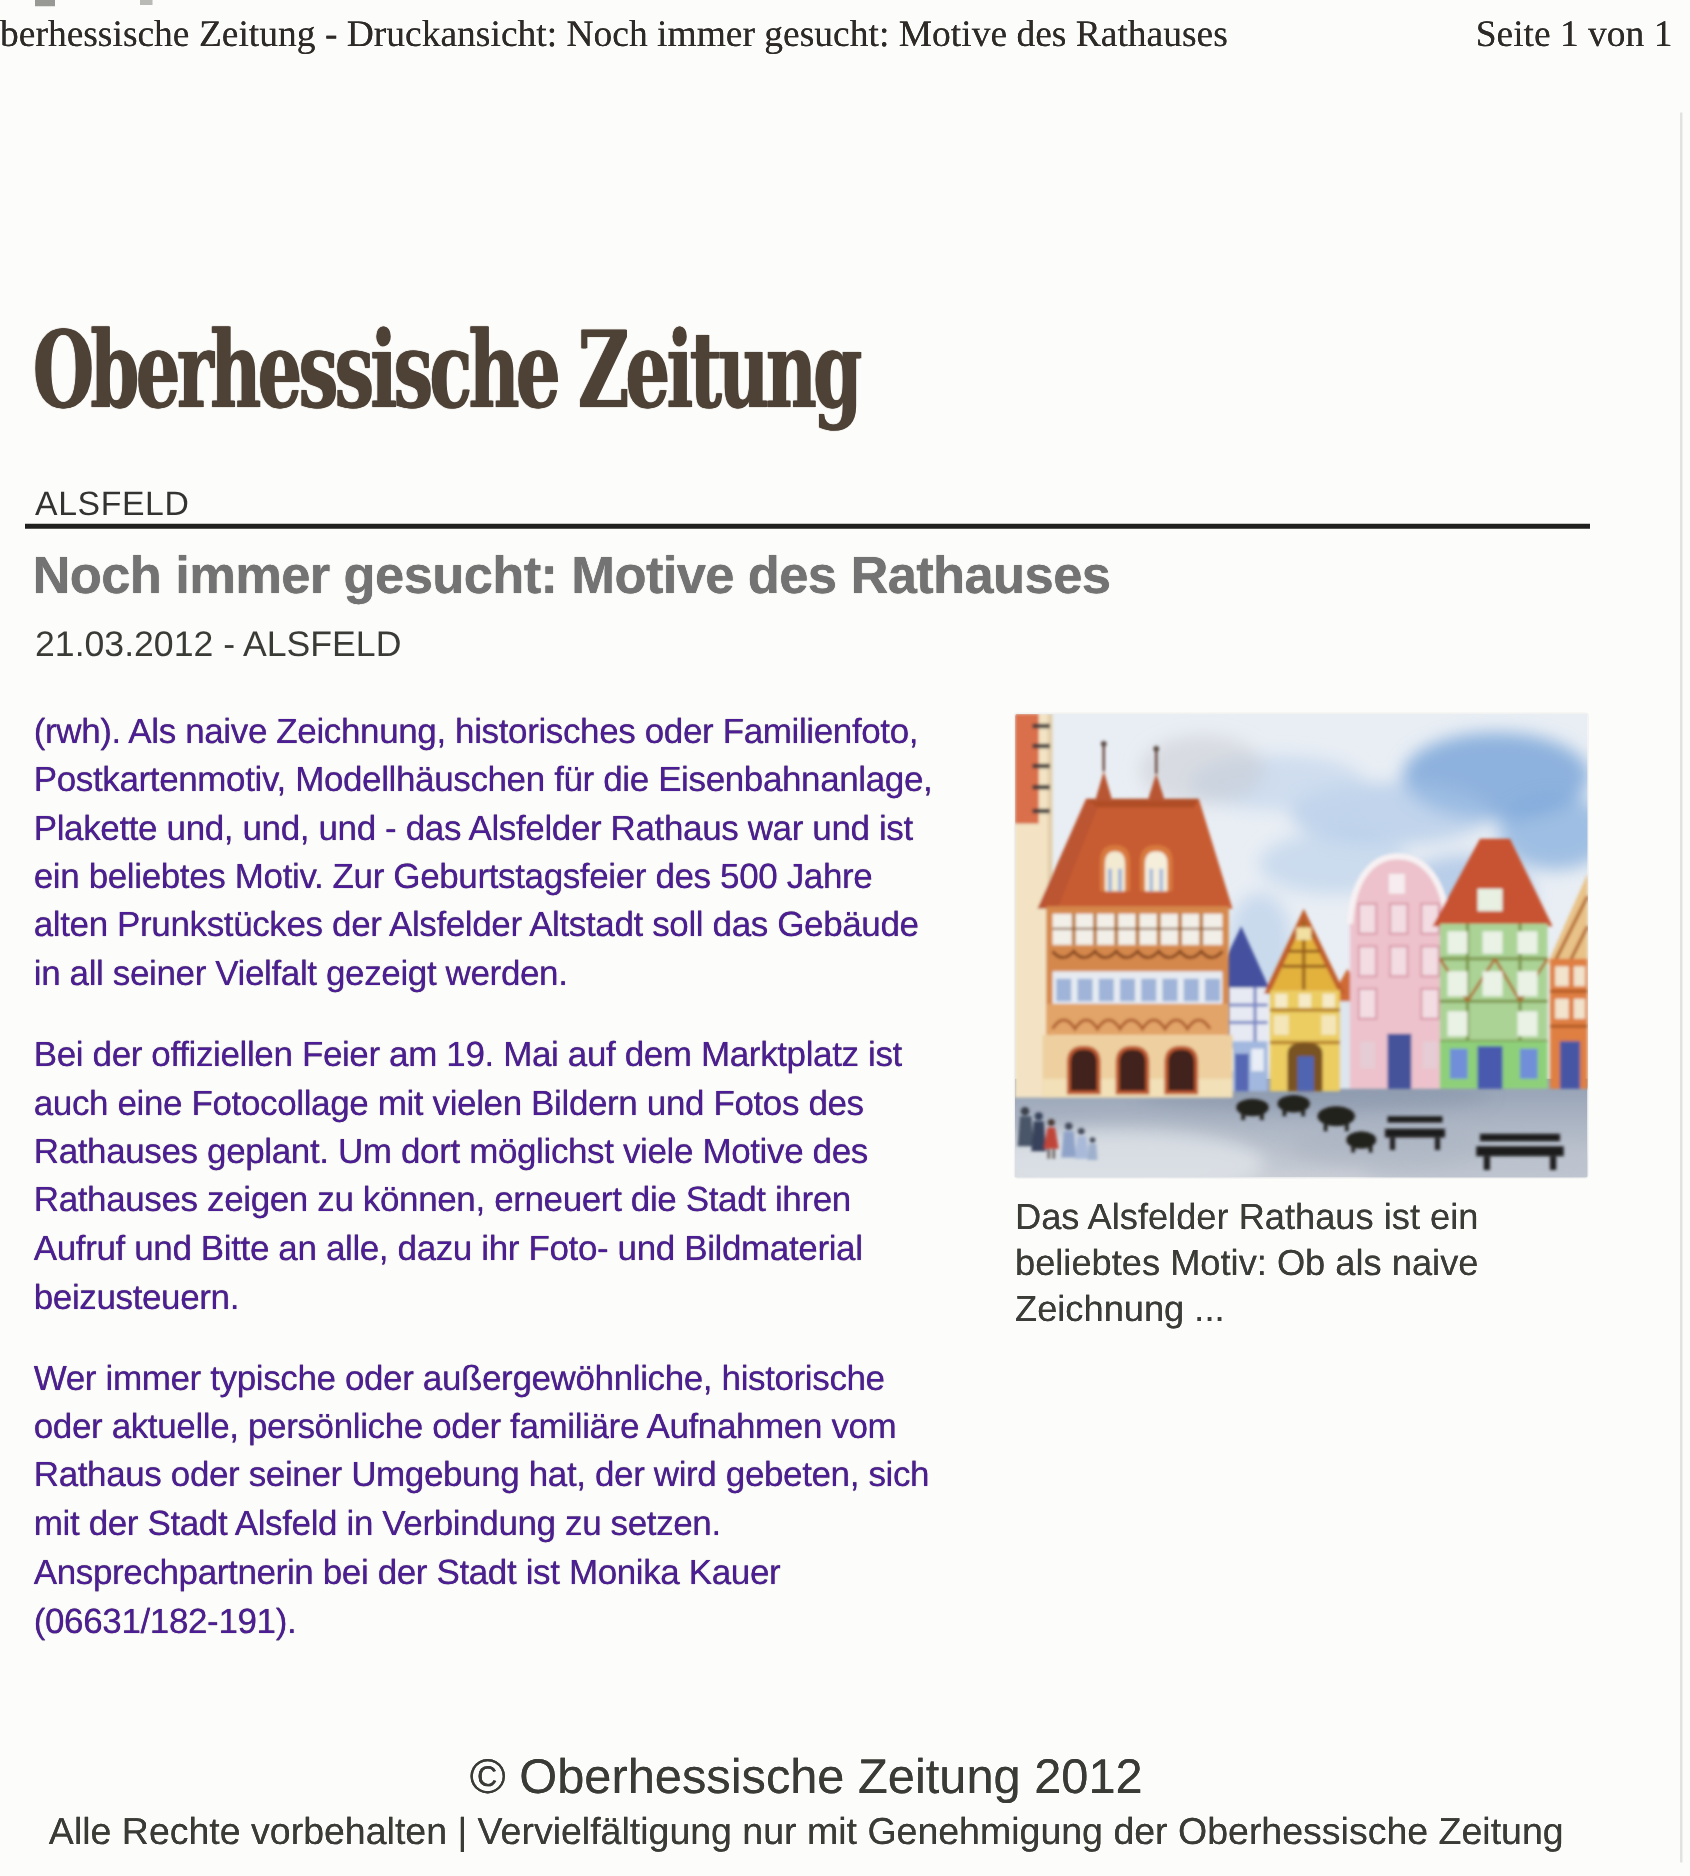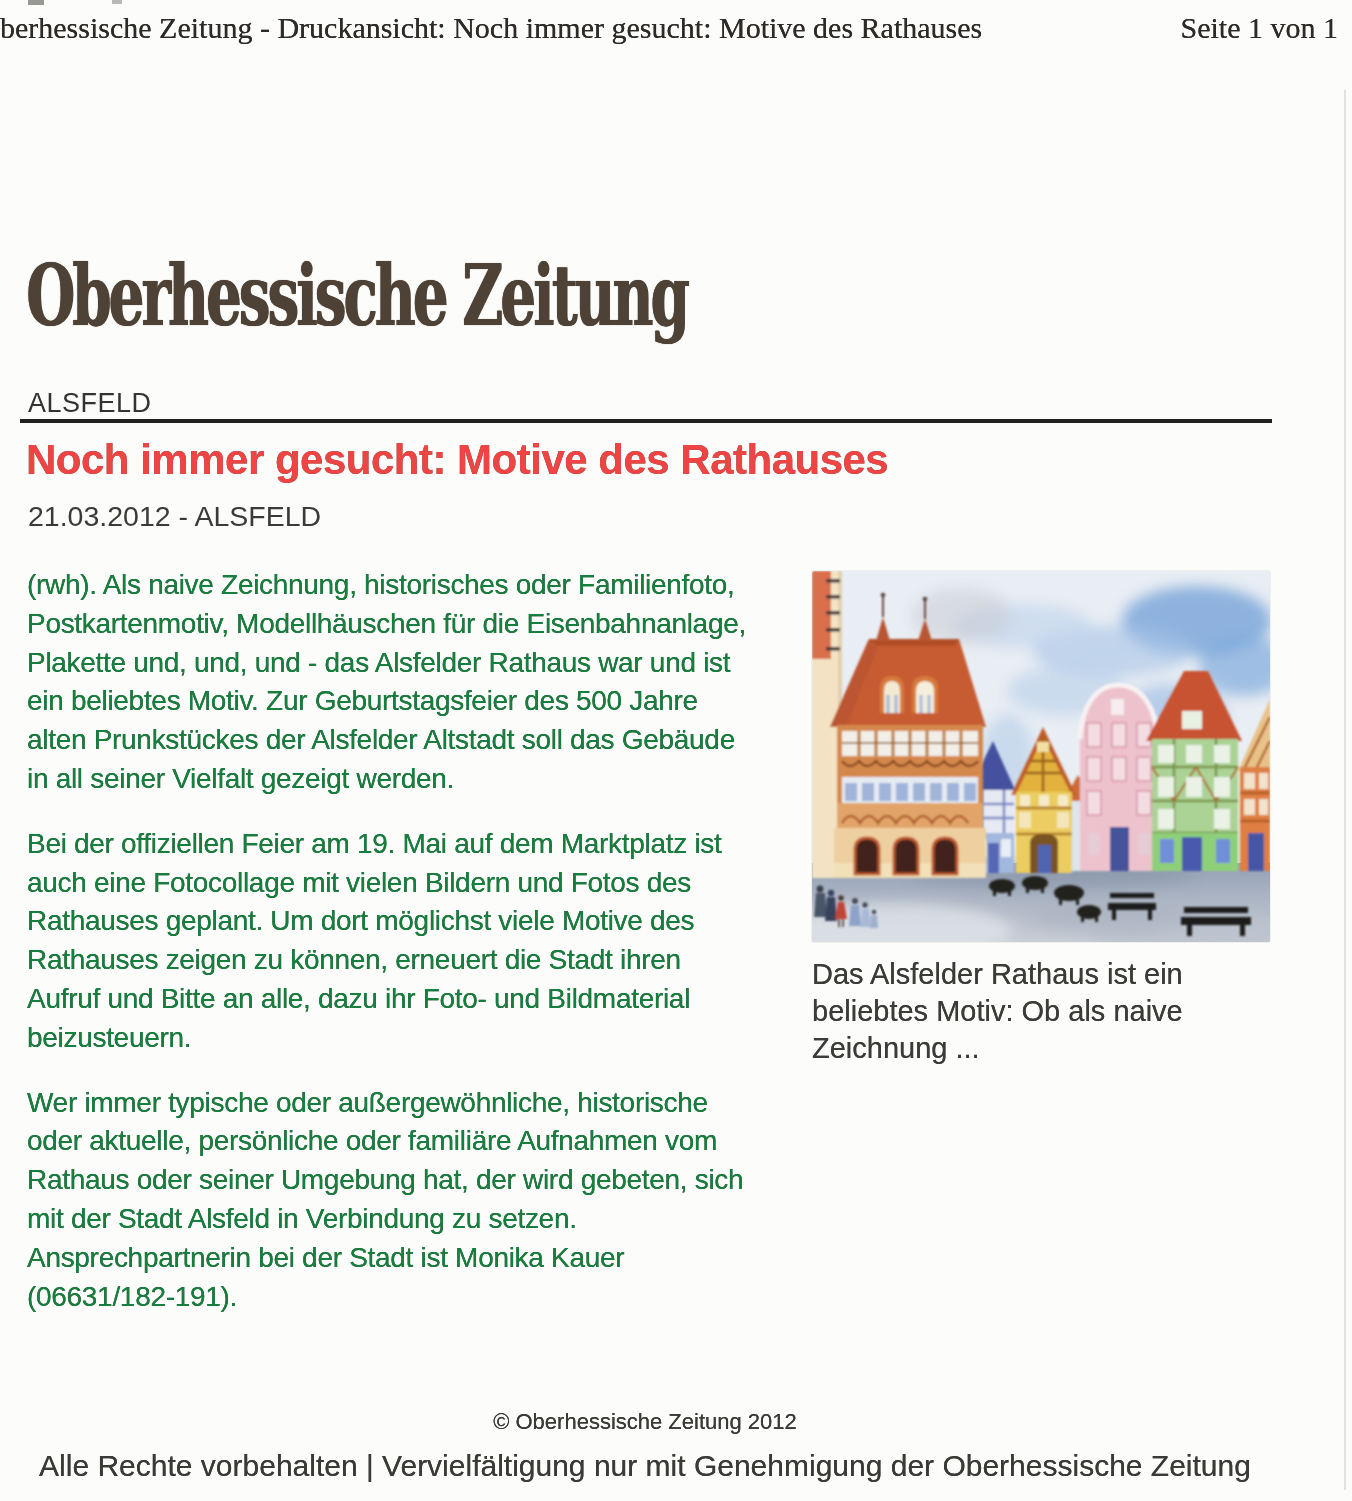--- a/index.html
+++ b/index.html
@@ -23,37 +23,37 @@
   .masthead{
     position:absolute;left:26px;top:246px;font-family:"DejaVu Serif",serif;font-weight:bold;
     font-size:80px;letter-spacing:-4px;color:#4e4237;white-space:nowrap;
     transform:scale(.70,1.06);transform-origin:left top;
     text-shadow:1.3px 0 0 #4e4237, 0 0 1px #4e4237;
   }
   .section-label{position:absolute;left:28px;top:388px;font-size:27px;letter-spacing:.5px;color:#333331;}
   .rule{position:absolute;left:20px;top:419px;width:1252px;height:4px;background:#20201e;}
   .headline{
     position:absolute;left:26px;top:436px;margin:0;font-size:42px;font-weight:bold;
-    color:#ef4444;letter-spacing:-.5px;text-shadow:0 0 .6px #4c4c48;white-space:nowrap;
+    color:#737373;letter-spacing:-.5px;text-shadow:0 0 .6px #4c4c48;white-space:nowrap;
   }
   .dateline{position:absolute;left:28px;top:500px;font-size:28.5px;color:#3a3a37;}
   .body-col{
     position:absolute;left:27px;top:566px;width:900px;font-size:28px;line-height:38.8px;
-    letter-spacing:-.3px;color:#15803d;text-shadow:0 0 .6px #3c3c39;
+    letter-spacing:-.3px;color:#4c1d95;text-shadow:0 0 .6px #3c3c39;
   }
   .body-col p{margin:0 0 26px 0;white-space:nowrap;}
   .figure{position:absolute;left:812px;top:571px;width:518px;margin:0;}
   .painting{display:block;width:458px;height:371px;border-radius:2px;box-shadow:0 0 0 1px rgba(0,0,0,.05);}
   .caption{
     margin-top:14px;font-size:29px;line-height:37px;color:#3b3b38;white-space:nowrap;
     text-shadow:0 0 .5px #3b3b38;
   }
   .footer{position:absolute;left:0;top:1402px;width:1290px;text-align:center;color:#3a3a37;
     text-shadow:0 0 .5px #3a3a37;}
-  .footer .copyright{font-size:22px;line-height:40px;}
+  .footer .copyright{font-size:39px;line-height:40px;}
   .footer .rights{font-size:30px;line-height:40px;margin-top:4px;}
 </style>
 </head>
 <body>
 
 <div class="page">
 
   <div class="artifact-vline"></div>
   <div class="artifact-dash1"></div>
   <div class="artifact-dash2"></div>

